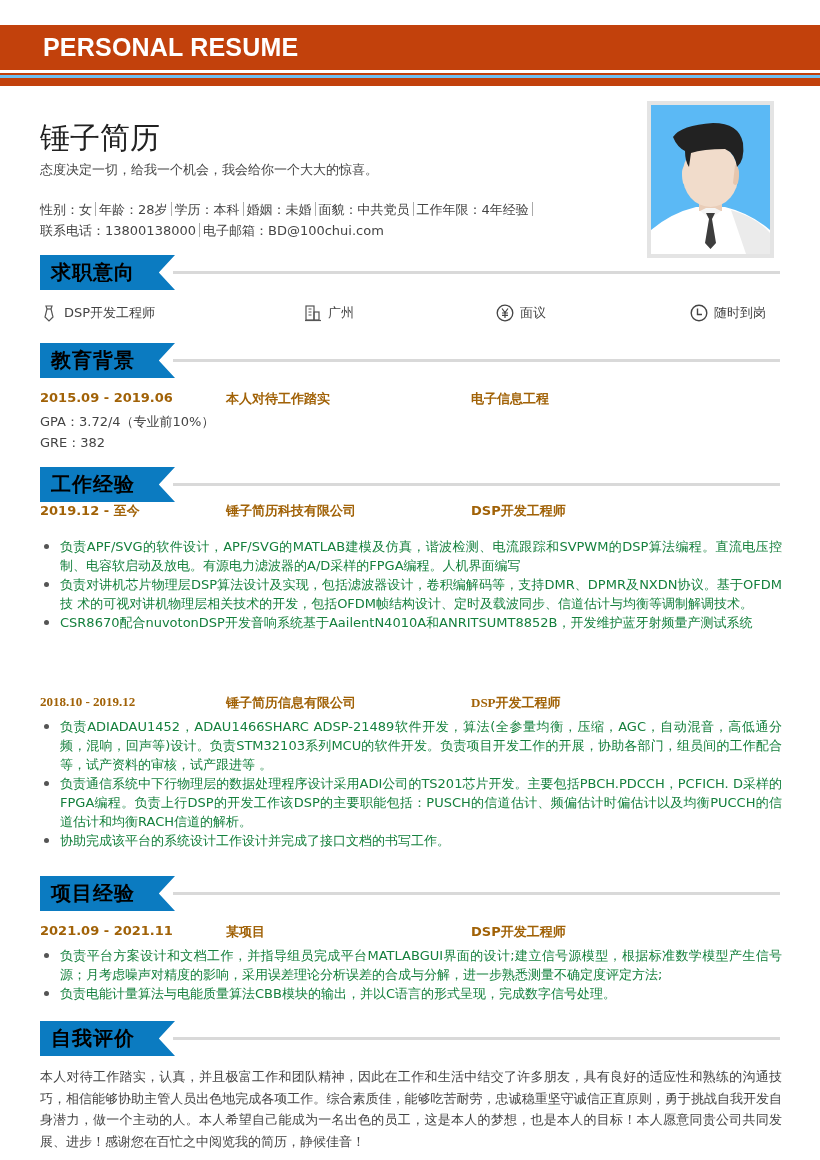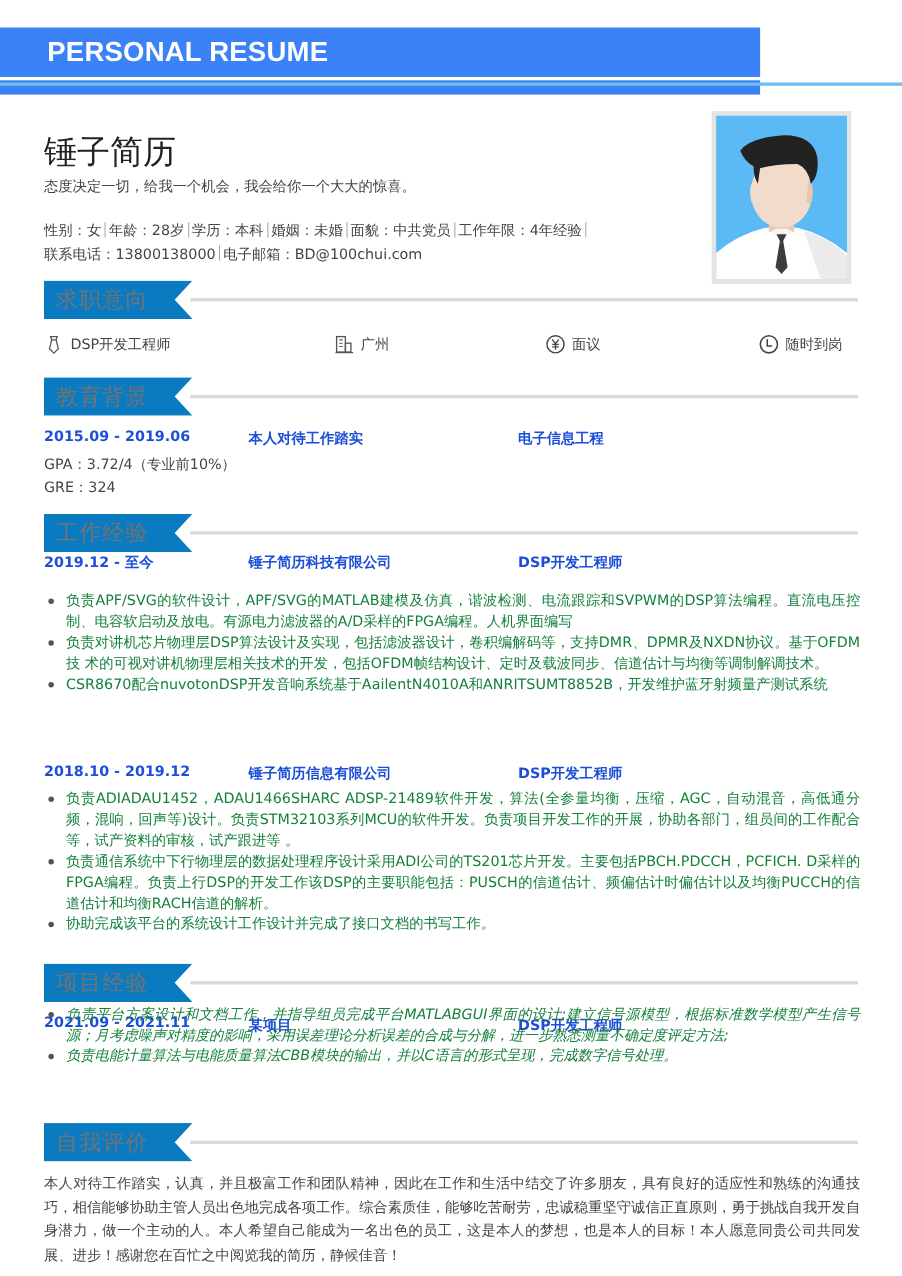--- a/index.html
+++ b/index.html
@@ -1,41 +1,41 @@
 <!DOCTYPE html>
 <html><head>
 <meta charset="utf-8">
 <style>
   html, body { margin:0; padding:0; background:#ffffff; }
   body { width:820px; height:1160px; position:relative; overflow:hidden;
          font-family:"DejaVu Sans","Liberation Sans",sans-serif; color:#3a3a3a; }
-  .banner { position:absolute; left:0; top:25px; width:691px; height:61px; background:#3b82f6; }
+  .banner { position:absolute; left:0; top:25px; width:820px; height:61px; background:#c2410c; }
   .banner .stripe-w { position:absolute; left:0; top:45px; width:820px; height:3px; background:#ffffff; }
   .banner .stripe-l { position:absolute; left:0; top:50px; width:820px; height:3px; background:#6ec0f2; }
   .banner .title { position:absolute; left:43px; top:8px; font-family:"Liberation Sans",sans-serif;
                    font-weight:bold; font-size:25px; color:#ffffff; letter-spacing:0.2px; }
 
   .name { position:absolute; left:40px; top:118px; font-size:30px; color:#222; }
   .motto { position:absolute; left:40px; top:161px; font-size:13px; color:#444;font-family:Liberation Mono, monospace; }
   .info-row { position:absolute; left:40px; font-size:13px; color:#444; white-space:nowrap; }
   .info-row span.sep { display:inline-block; width:1px; height:14px; background:#aaa; vertical-align:-2px; margin:0 3px; }
 
   .photo { position:absolute; left:647px; top:101px; width:127px; height:157px; background:#e4e4e4; }
   .photo svg { position:absolute; left:4px; top:4px; }
 
   .sec-head { position:absolute; left:40px; width:740px; height:35px; }
   .sec-head .tab { position:absolute; left:0; top:0; width:135px; height:35px; background:#0b7bc1;
                    clip-path: polygon(0 0, 100% 0, 88% 50%, 100% 100%, 0 100%); }
-  .sec-head .tab-text { position:absolute; left:11px; top:4px; font-size:20px; font-weight:normal; color:#737373; letter-spacing:1px; }
+  .sec-head .tab-text { position:absolute; left:11px; top:4px; font-size:20px; font-weight:bold; color:#000000; letter-spacing:1px; }
   .sec-head .rule { position:absolute; left:133px; top:16px; right:0; height:3px; background:#d9d9d9; }
 
   .intent { position:absolute; top:304px; font-size:13px; color:#444; display:flex; align-items:center; gap:6px; }
   .intent svg { display:block; }
 
-  .entry-head { position:absolute; left:40px; width:740px; font-size:13px; font-weight:bold; color:#1d4ed8; height:18px; }
+  .entry-head { position:absolute; left:40px; width:740px; font-size:13px; font-weight:bold; color:#a16207; height:18px; }
   .entry-head .c1 { position:absolute; left:0; }
   .entry-head .c2 { position:absolute; left:186px; }
   .entry-head .c3 { position:absolute; left:431px; }
   .line { position:absolute; left:40px; font-size:13px; color:#444; }
 
   ul.bullets { position:absolute; left:40px; width:742px; margin:0; padding:0; list-style:none; font-size:13px; line-height:19px; color:#15803d; }
   ul.bullets li { position:relative; padding-left:20px; text-align:justify; }
   ul.bullets li::before { content:""; position:absolute; left:4px; top:7px; width:5px; height:5px; border-radius:50%; background:#555; }
 
   .para { position:absolute; left:40px; top:1066px; width:742px; font-size:13px; line-height:21.5px; color:#444; text-align:justify; }
@@ -117,61 +117,61 @@
   <div class="tab"></div>
   <div class="tab-text">教育背景</div>
   <div class="rule"></div>
 </div>
 <div class="entry-head" style="top:390px;">
   <span class="c1">2015.09 - 2019.06</span>
   <span class="c2">本人对待工作踏实</span>
   <span class="c3">电子信息工程</span>
 </div>
 <div class="line" style="top:413px;">GPA：3.72/4（专业前10%）</div>
-<div class="line" style="top:434px;">GRE：324</div>
+<div class="line" style="top:434px;">GRE：382</div>
 
 <div class="sec-head" style="top:467px;">
   <div class="tab"></div>
   <div class="tab-text">工作经验</div>
   <div class="rule"></div>
 </div>
 
 <div class="entry-head" style="top:502px;">
   <span class="c1">2019.12 - 至今</span>
   <span class="c2">锤子简历科技有限公司</span>
   <span class="c3">DSP开发工程师</span>
 </div>
 <ul class="bullets" style="top:537px;">
   <li>负责APF/SVG的软件设计，APF/SVG的MATLAB建模及仿真，谐波检测、电流跟踪和SVPWM的DSP算法编程。直流电压控制、电容软启动及放电。有源电力滤波器的A/D采样的FPGA编程。人机界面编写</li>
   <li>负责对讲机芯片物理层DSP算法设计及实现，包括滤波器设计，卷积编解码等，支持DMR、DPMR及NXDN协议。基于OFDM技 术的可视对讲机物理层相关技术的开发，包括OFDM帧结构设计、定时及载波同步、信道估计与均衡等调制解调技术。</li>
   <li>CSR8670配合nuvotonDSP开发音响系统基于AailentN4010A和ANRITSUMT8852B，开发维护蓝牙射频量产测试系统</li>
 </ul>
 
-<div class="entry-head" style="top:694px;">
+<div class="entry-head" style="top:694px;font-family:Liberation Serif, serif;">
   <span class="c1">2018.10 - 2019.12</span>
   <span class="c2">锤子简历信息有限公司</span>
   <span class="c3">DSP开发工程师</span>
 </div>
 <ul class="bullets" style="top:717px;">
   <li>负责ADIADAU1452，ADAU1466SHARC ADSP-21489软件开发，算法(全参量均衡，压缩，AGC，自动混音，高低通分 频，混响，回声等)设计。负责STM32103系列MCU的软件开发。负责项目开发工作的开展，协助各部门，组员间的工作配合等，试产资料的审核，试产跟进等 。</li>
   <li>负责通信系统中下行物理层的数据处理程序设计采用ADI公司的TS201芯片开发。主要包括PBCH.PDCCH，PCFICH. D采样的FPGA编程。负责上行DSP的开发工作该DSP的主要职能包括：PUSCH的信道估计、频偏估计时偏估计以及均衡PUCCH的信道估计和均衡RACH信道的解析。</li>
   <li>协助完成该平台的系统设计工作设计并完成了接口文档的书写工作。</li>
 </ul>
 
 <div class="sec-head" style="top:876px;">
   <div class="tab"></div>
   <div class="tab-text">项目经验</div>
   <div class="rule"></div>
 </div>
 <div class="entry-head" style="top:923px;">
   <span class="c1">2021.09 - 2021.11</span>
   <span class="c2">某项目</span>
   <span class="c3">DSP开发工程师</span>
 </div>
-<ul class="bullets" style="top:913px;font-style:italic;">
+<ul class="bullets" style="top:946px;">
   <li>负责平台方案设计和文档工作，并指导组员完成平台MATLABGUI界面的设计;建立信号源模型，根据标准数学模型产生信号源；月考虑噪声对精度的影响，采用误差理论分析误差的合成与分解，进一步熟悉测量不确定度评定方法;</li>
   <li>负责电能计量算法与电能质量算法CBB模块的输出，并以C语言的形式呈现，完成数字信号处理。</li>
 </ul>
 
 <div class="sec-head" style="top:1021px;">
   <div class="tab"></div>
   <div class="tab-text">自我评价</div>
   <div class="rule"></div>
 </div>
 <div class="para">本人对待工作踏实，认真，并且极富工作和团队精神，因此在工作和生活中结交了许多朋友，具有良好的适应性和熟练的沟通技巧，相信能够协助主管人员出色地完成各项工作。综合素质佳，能够吃苦耐劳，忠诚稳重坚守诚信正直原则，勇于挑战自我开发自身潜力，做一个主动的人。本人希望自己能成为一名出色的员工，这是本人的梦想，也是本人的目标！本人愿意同贵公司共同发展、进步！感谢您在百忙之中阅览我的简历，静候佳音！</div>

